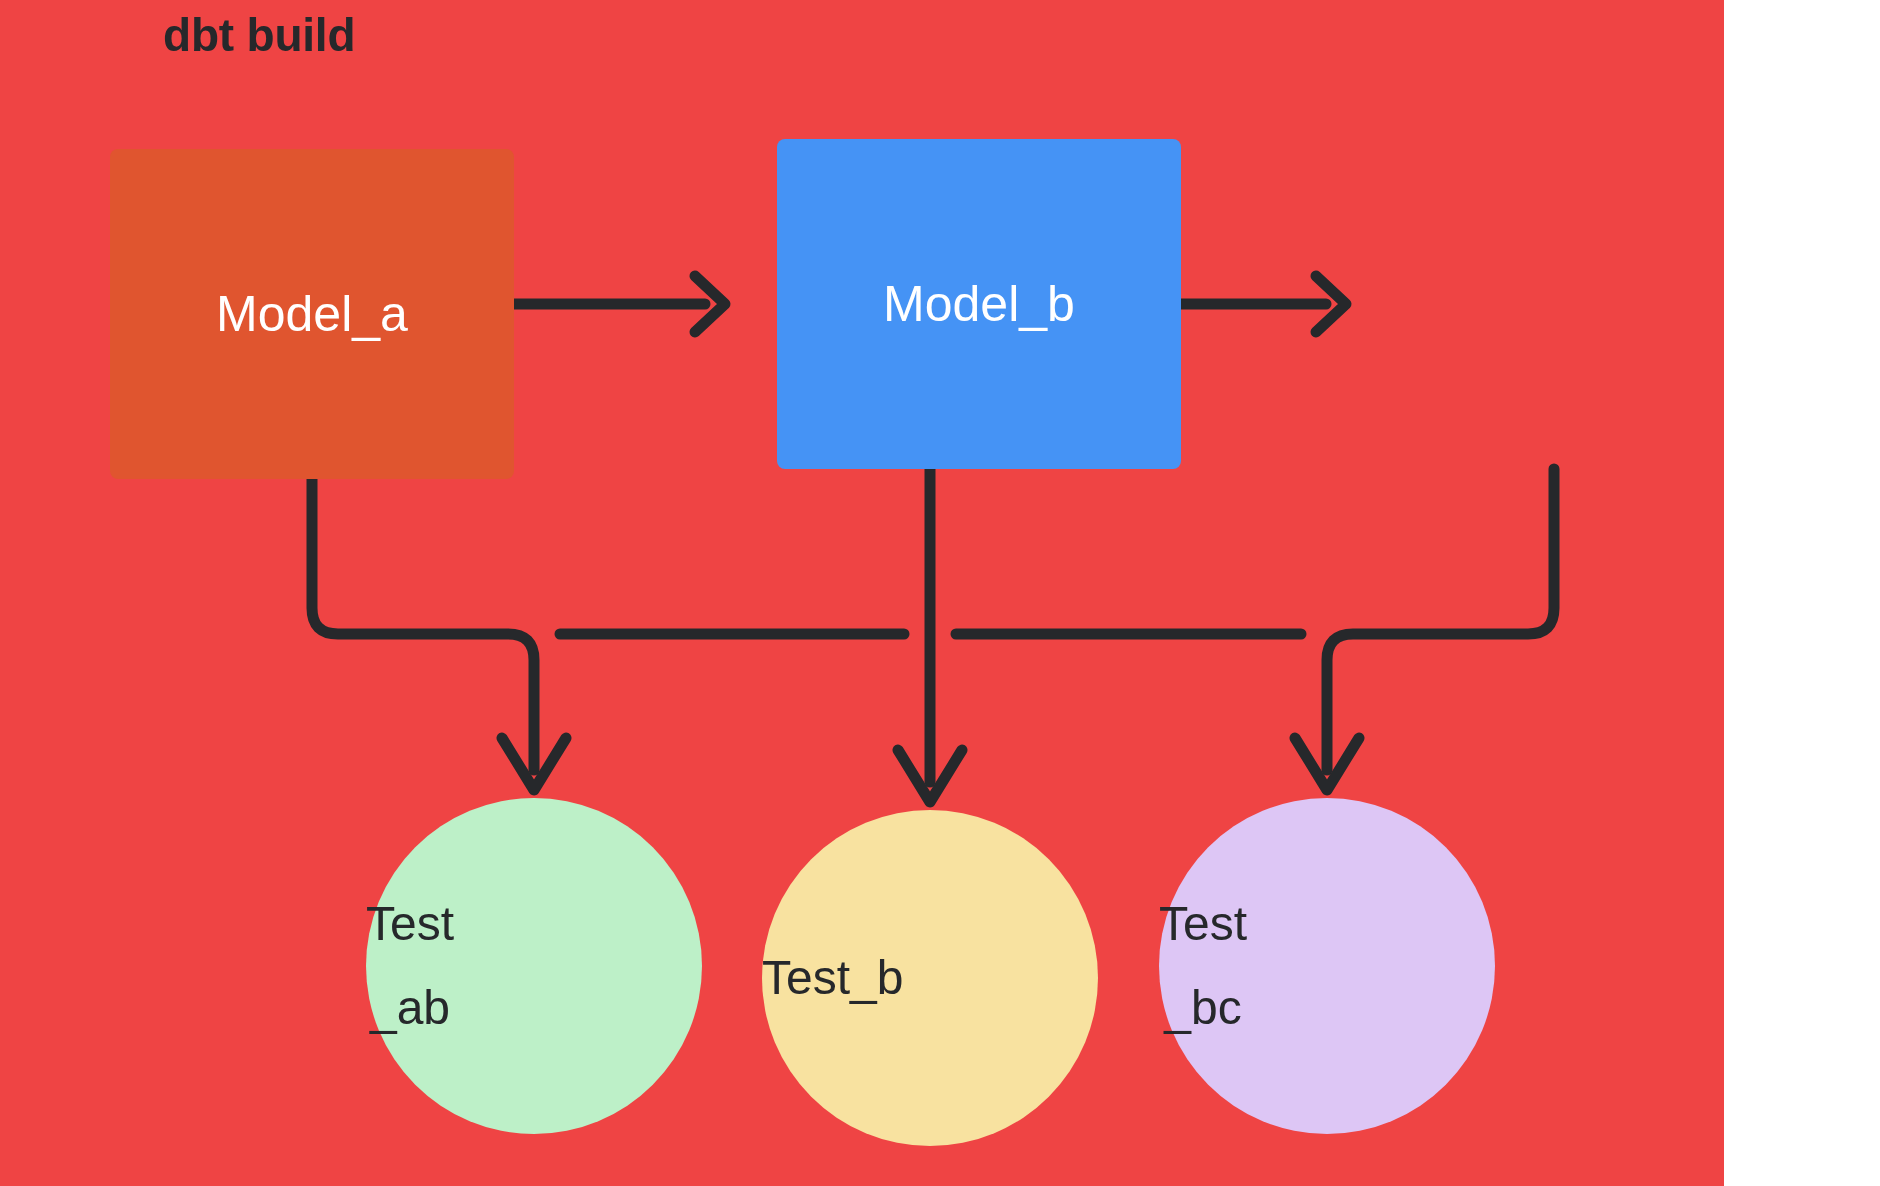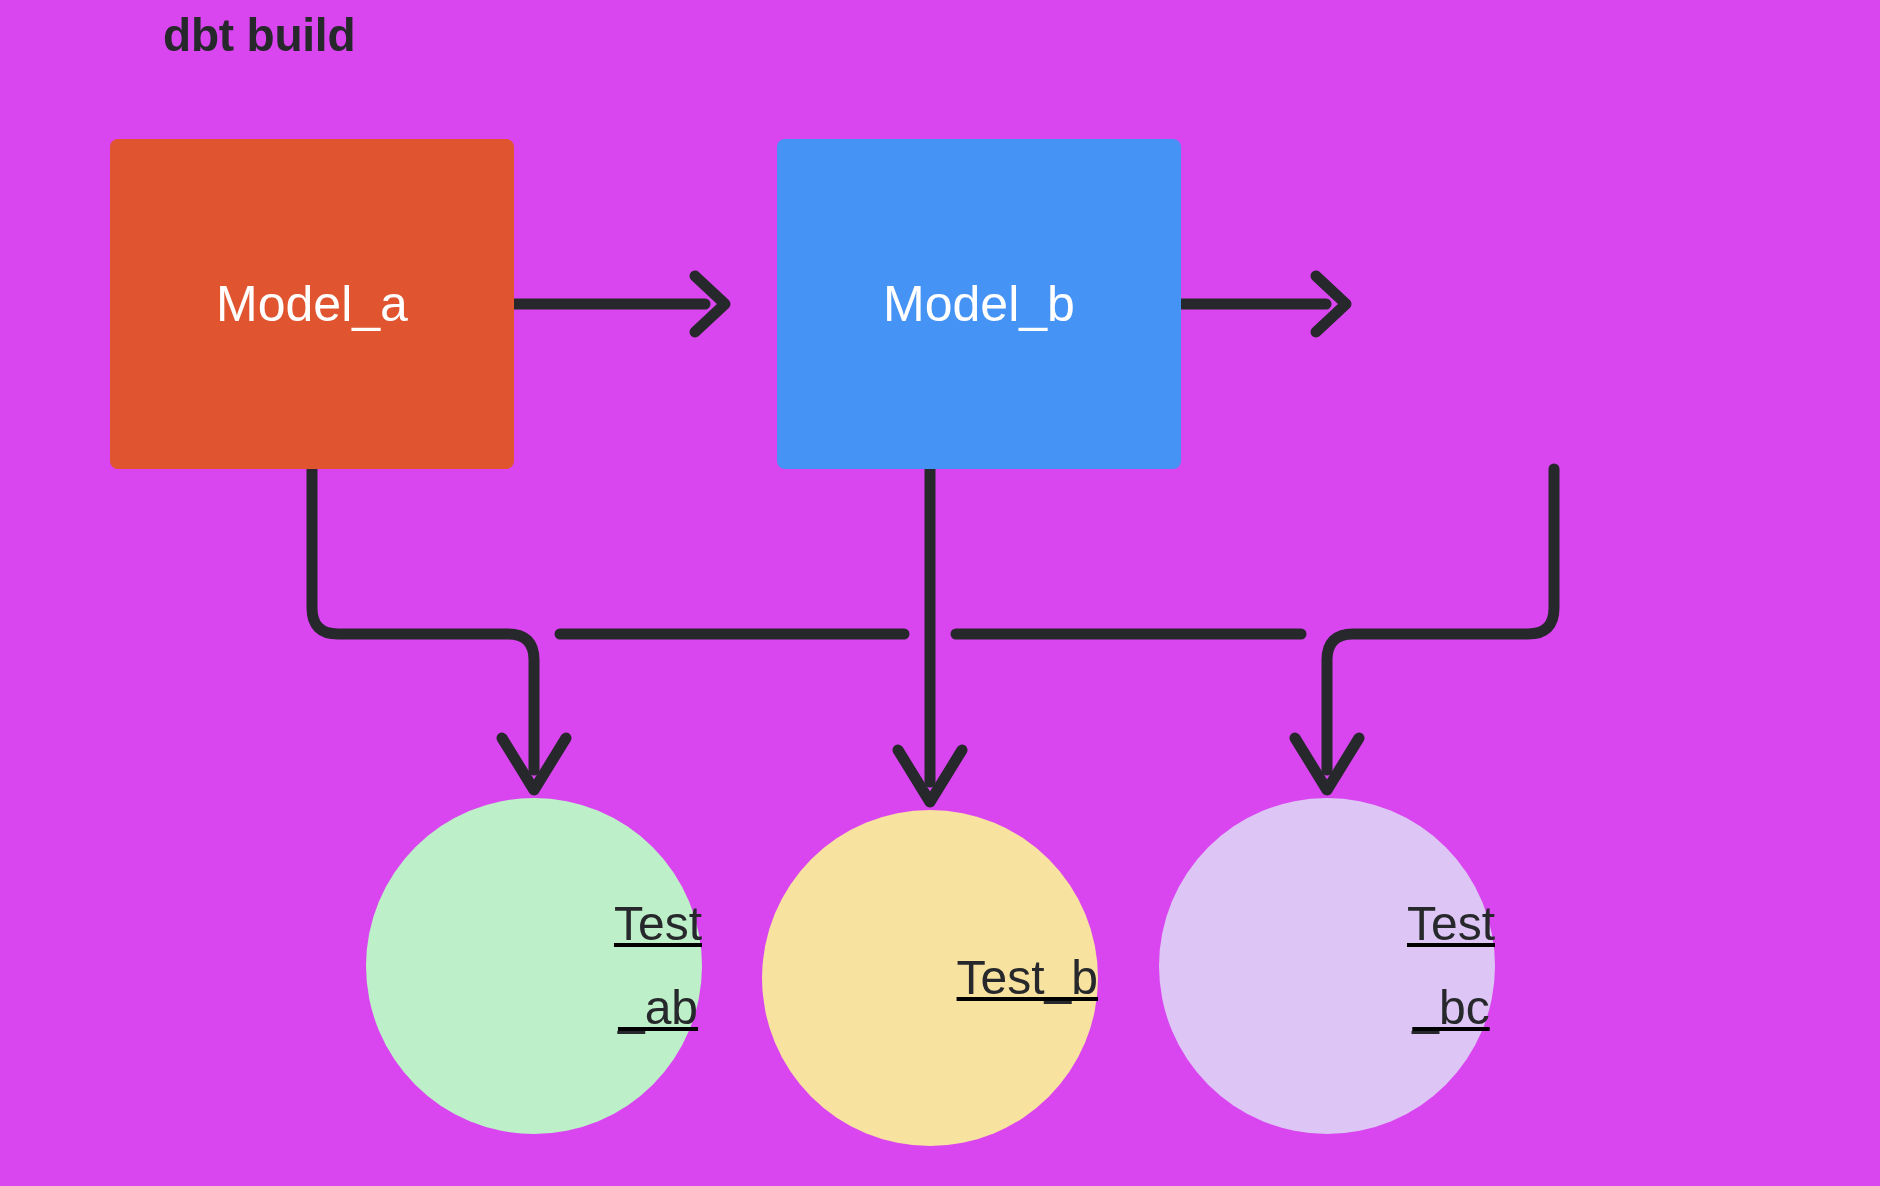--- a/index.html
+++ b/index.html
@@ -8,23 +8,23 @@
     background: #ffffff;
   }
   body {
     width: 1880px;
     height: 1186px;
     font-family: "Liberation Sans", sans-serif;
     overflow: hidden;
   }
   #canvas {
     position: relative;
-    width: 1880px;
+    width: 1724px;
     height: 1186px;
-    background: #d946ef;
+    background: #ef4444;
   }
   #edges {
     position: absolute;
     left: 0;
     top: 0;
     width: 1880px;
     height: 1186px;
     pointer-events: none;
   }
   .diagram-title {
@@ -49,25 +49,24 @@
     font-size: 50px;
     font-weight: 400;
     color: #ffffff;
     white-space: nowrap;
     line-height: 1;
   }
   .test-node {
     position: absolute;
     display: flex;
     flex-direction: column;
-    align-items: flex-end;
+    align-items: flex-start;
     justify-content: center;
     border-radius: 50%;
     box-sizing: border-box;
-    text-decoration: underline;
   }
   .test-label {
     font-size: 48px;
     font-weight: 400;
     color: #26282b;
     text-align: center;
     line-height: 1.75;
     white-space: pre-line;
   }
 </style>
@@ -107,21 +106,21 @@
       </g>
 
       <g>
         <path d="M 560 634 L 904 634"></path>
         <path d="M 956 634 L 1301 634"></path>
       </g>
 
     </g>
   </svg>
 
-  <div class="model-node" style="left:110px; top:139px; width:404px; height:330px; background:#e0552f;justify-content:center;">
+  <div class="model-node" style="left:110px; top:149px; width:404px; height:330px; background:#e0552f;justify-content:center;">
     <span class="model-label">Model_a</span>
   </div>
 
   <div class="model-node" style="left:731px; top:139px; width:404px; height:330px; background:#4593f5;margin-left:46px;">
     <span class="model-label">Model_b</span>
   </div>
 
 
   <div class="test-node" style="left:366px; top:798px; width:336px; height:336px; background:#bdf0c8;">
     <span class="test-label">Test

